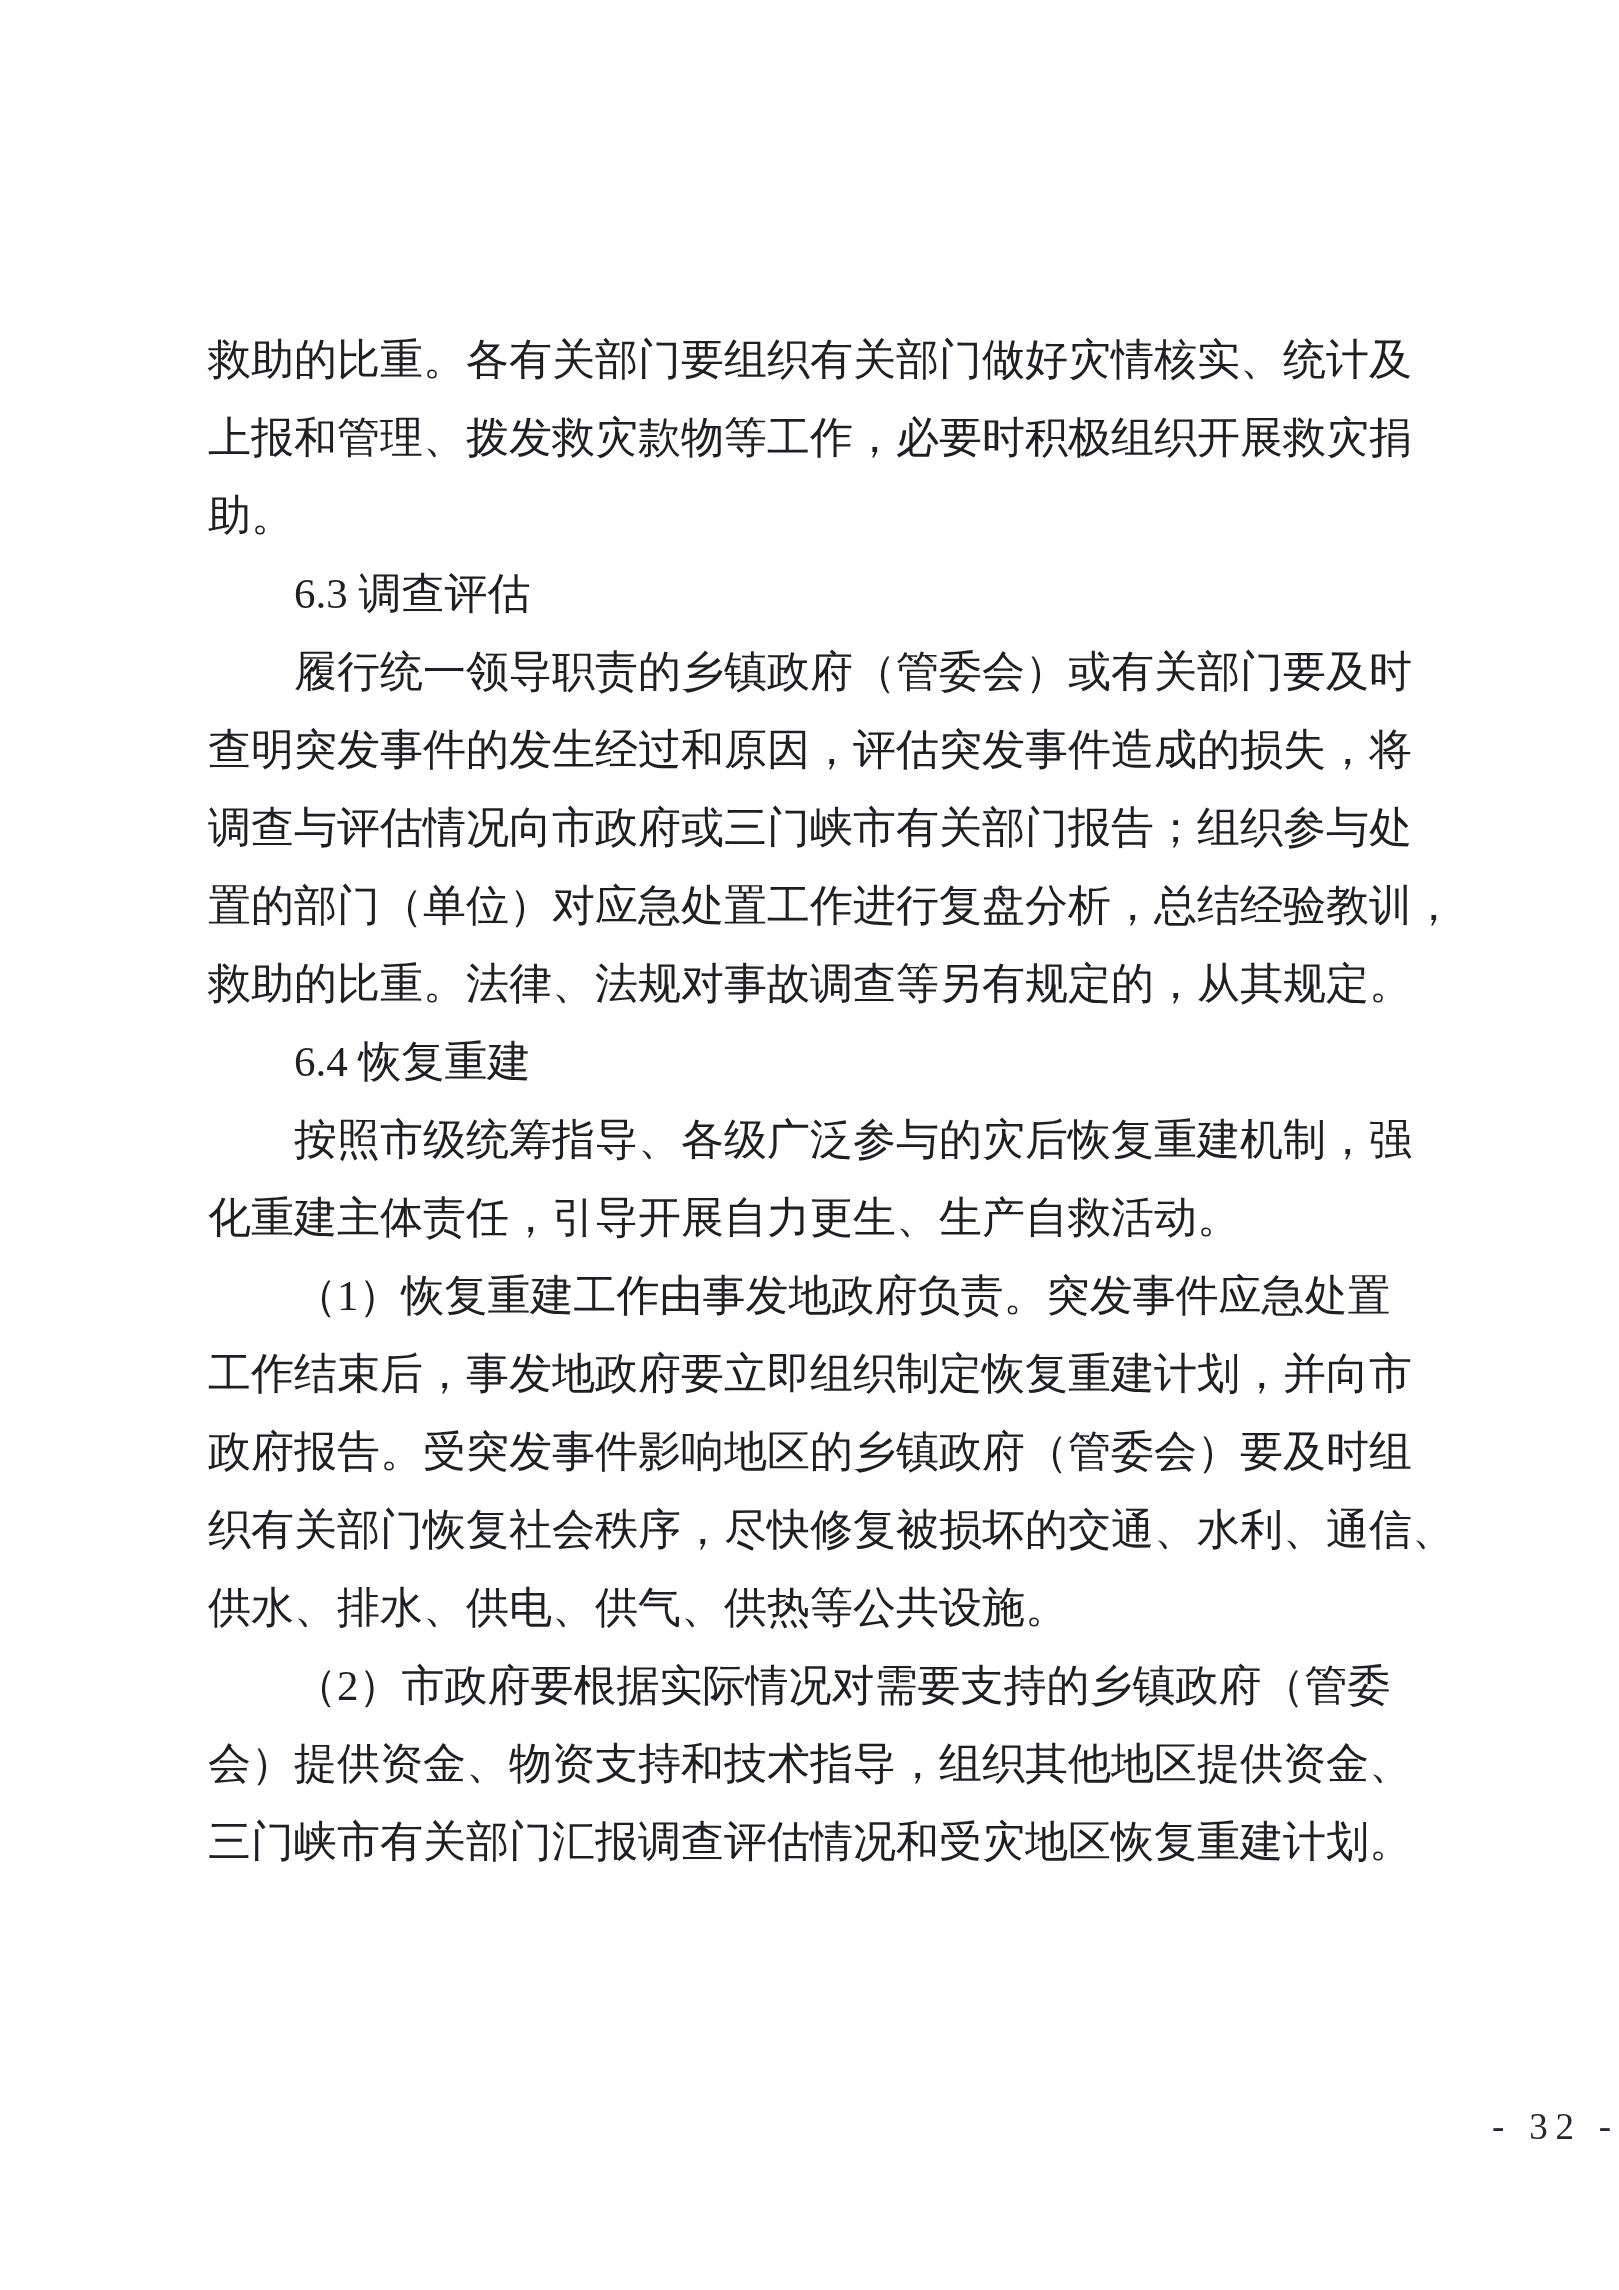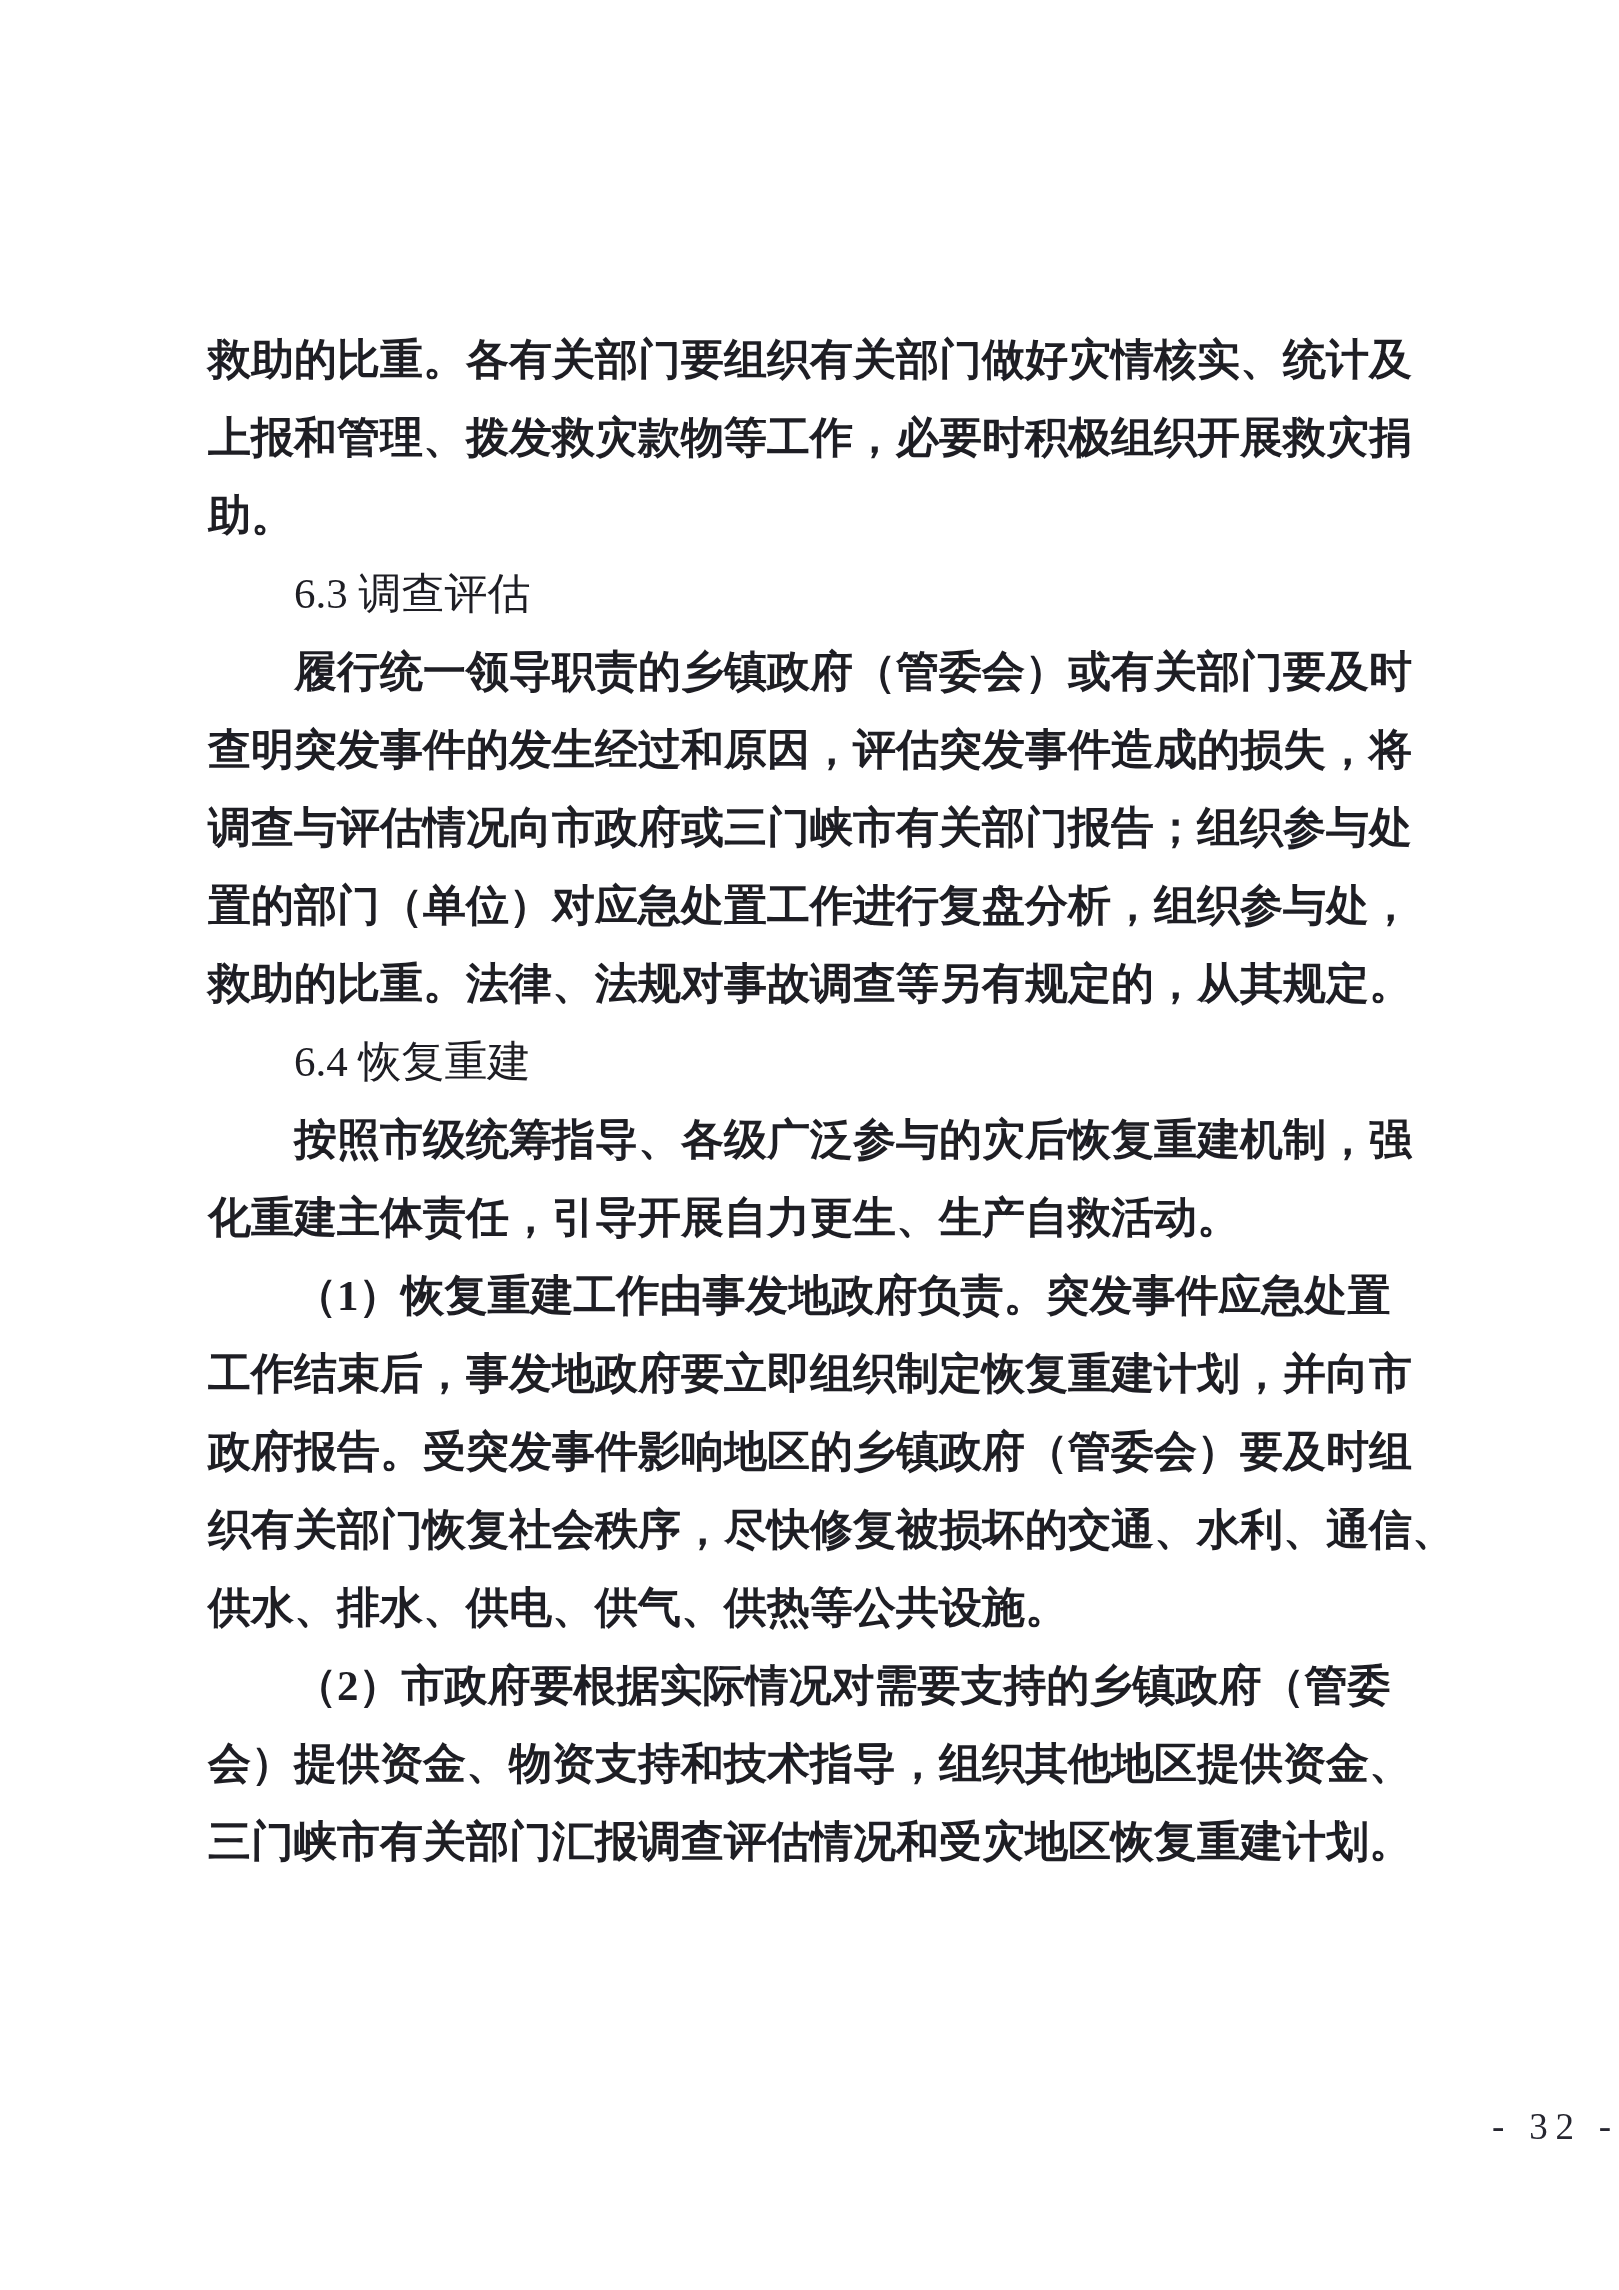--- a/index.html
+++ b/index.html
@@ -27,21 +27,20 @@
     top: 321px;
     width: 1208px;
     color: #1e1e24;
     font-size: 43px;
     line-height: 78px;
     letter-spacing: 0px;
     white-space: nowrap;
   }
   .line {
     height: 78px;
-    font-weight: bold;
   }
   .indent {
     text-indent: 86px;
   }
   .heading {
     font-weight: normal;
   }
   .footer {
     position: absolute;
     left: 0;
@@ -60,21 +59,21 @@
 
 <div class="page">
   <div class="textblock">
     <div class="line">救助的比重。各有关部门要组织有关部门做好灾情核实、统计及</div>
     <div class="line">上报和管理、拨发救灾款物等工作，必要时积极组织开展救灾捐</div>
     <div class="line">助。</div>
     <div class="line indent heading">6.3 调查评估</div>
     <div class="line indent">履行统一领导职责的乡镇政府（管委会）或有关部门要及时</div>
     <div class="line">查明突发事件的发生经过和原因，评估突发事件造成的损失，将</div>
     <div class="line">调查与评估情况向市政府或三门峡市有关部门报告；组织参与处</div>
-    <div class="line">置的部门（单位）对应急处置工作进行复盘分析，组织参与处，</div>
+    <div class="line">置的部门（单位）对应急处置工作进行复盘分析，总结经验教训，</div>
     <div class="line">救助的比重。法律、法规对事故调查等另有规定的，从其规定。</div>
     <div class="line indent heading">6.4 恢复重建</div>
     <div class="line indent">按照市级统筹指导、各级广泛参与的灾后恢复重建机制，强</div>
     <div class="line">化重建主体责任，引导开展自力更生、生产自救活动。</div>
     <div class="line indent">（1）恢复重建工作由事发地政府负责。突发事件应急处置</div>
     <div class="line">工作结束后，事发地政府要立即组织制定恢复重建计划，并向市</div>
     <div class="line">政府报告。受突发事件影响地区的乡镇政府（管委会）要及时组</div>
     <div class="line">织有关部门恢复社会秩序，尽快修复被损坏的交通、水利、通信、</div>
     <div class="line">供水、排水、供电、供气、供热等公共设施。</div>
     <div class="line indent">（2）市政府要根据实际情况对需要支持的乡镇政府（管委</div>

